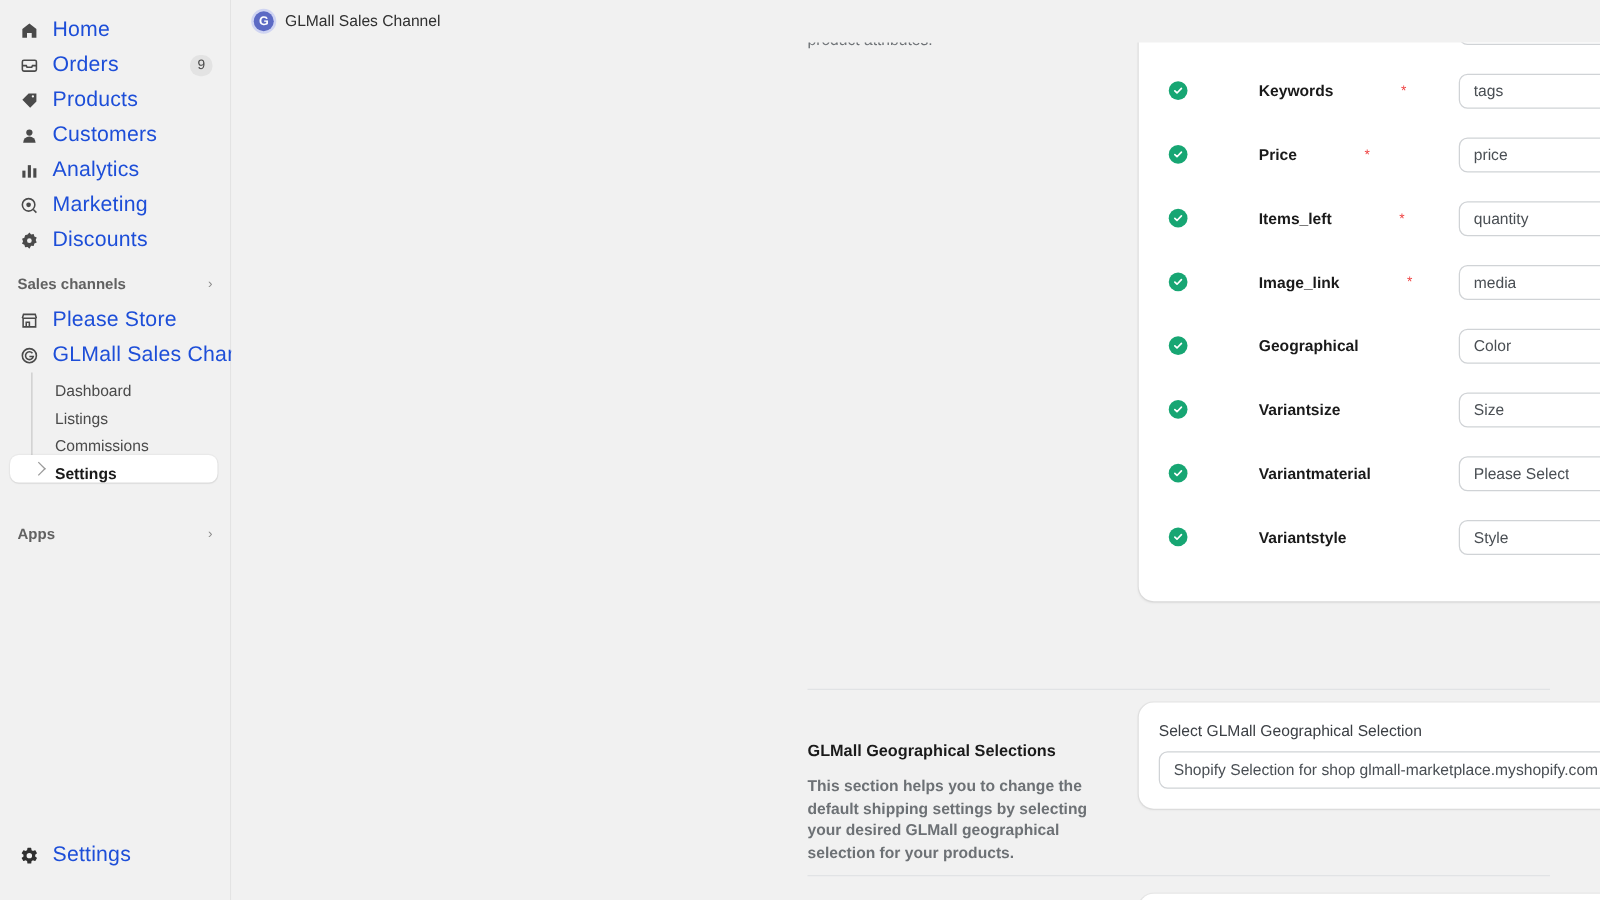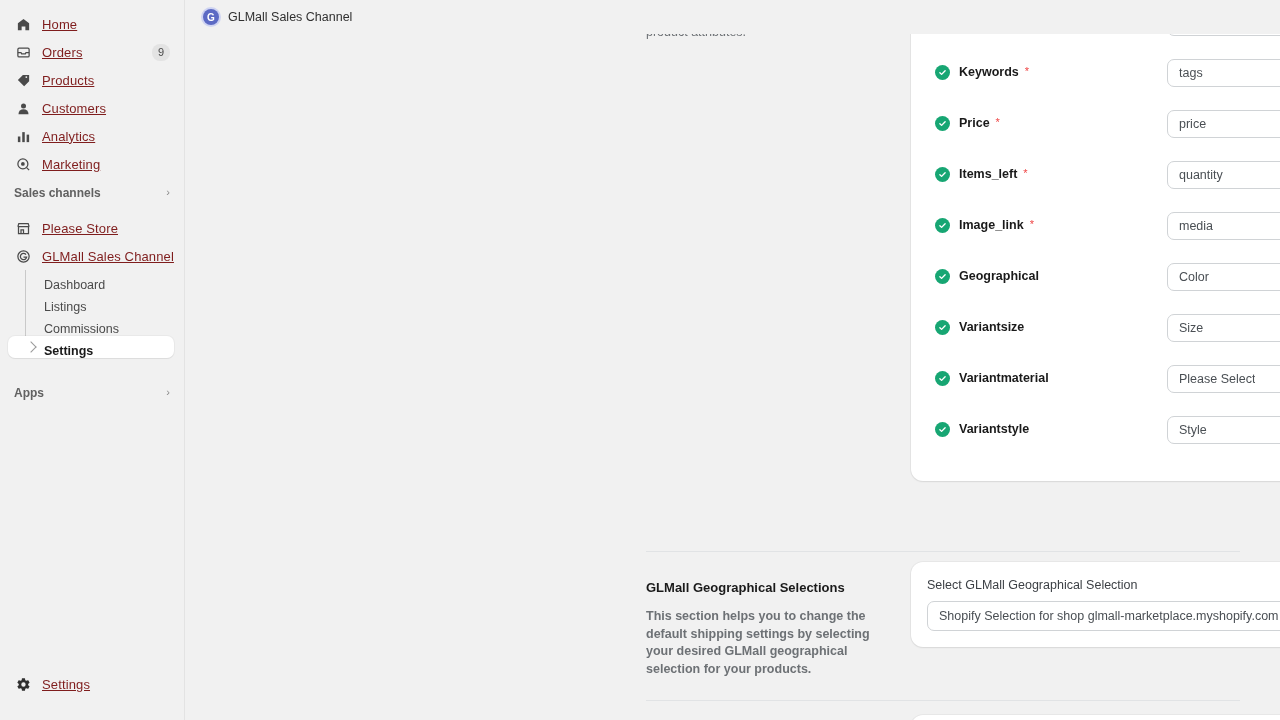--- a/index.html
+++ b/index.html
@@ -26,31 +26,31 @@
     height: 28px; margin: 0 8px; padding: 0 6px;
     border-radius: 7px; cursor: pointer; position: relative;
   }
   .nav-item .ico {
     width: 18px; height: 18px; flex: 0 0 18px;
     margin-right: 10px;
     display: flex; align-items: center; justify-content: center;
     color: #4a4a4a;
   }
   .nav-item .lbl {
-    font-size: 13px; color: #7f1d1d; letter-spacing: .01em; white-space: nowrap; text-decoration: underline;
+    font-size: 17px; color: #1d4ed8; letter-spacing: .01em; white-space: nowrap;
   }
   .badge {
     margin-left: auto; background: #e3e3e3; color: #4a4a4a;
     border-radius: 8px; min-width: 18px; height: 17px;
     font-size: 11px; display: flex; align-items: center; justify-content: center;
     padding: 0 5px;
   }
 
   .section-head {
-    display: flex; align-items: flex-start;
+    display: flex; align-items: center;
     height: 26px; margin: 8px 8px 2px; padding: 0 6px;
     cursor: pointer;
   }
   .section-head .lbl {
     font-size: 12px; font-weight: 700; color: #616161;
   }
   .section-head .chev { margin-left: auto; color: #8a8a8a; font-size: 11px; }
 
   .subnav { position: relative; margin-left: 0; }
   .subnav::before {
@@ -105,21 +105,21 @@
   
   .attr-card {
     position: absolute; left: 726px; top: -20px; width: 496px;
     background: #fff; border-radius: 12px;
     box-shadow: 0 1px 2px rgba(0,0,0,.07), 0 0 0 1px rgba(0,0,0,.04);
     padding: 16px 24px 26px 24px;
   }
   .attr-row {
     display: flex; align-items: center; height: 51px;
   }
-  .attr-label-wrap { display: flex; width: 232px; flex: 0 0 232px; }
+  .attr-label-wrap { display: flex; align-items: center; width: 232px; flex: 0 0 232px; gap: 48px; }
   .check {
     width: 15px; height: 15px; border-radius: 50%;
     background: #17a673; flex: 0 0 15px;
     display: flex; align-items: center; justify-content: center;
     margin-right: 9px;
   }
   .check svg { display: block; }
   .attr-label { font-size: 12.5px; font-weight: 700; color: #1a1a1a; }
   .req { color: #ef4444; font-size: 11px; margin-left: 6px; }
 
@@ -134,21 +134,21 @@
     position: absolute; left: 981px; top: -8px; width: 226px; height: 28px;
     border: 1px solid #d0d3d6; border-radius: 7px; background: #fff;
   }
 
   
   .divider {
     position: absolute; left: 461px; right: 40px; height: 1px; background: #e1e3e5;
   }
 
   
-  .geo-left { position: absolute; left: 461px; top: 580px; width: 240px; }
+  .geo-left { position: absolute; left: 461px; top: 593px; width: 240px; }
   .geo-title { font-size: 13px; font-weight: 700; color: #1a1a1a; margin-bottom: 13px; }
   .geo-desc { font-size: 12.5px; color: #6d7175; line-height: 17.5px; font-weight: bold; }
 
   .geo-card {
     position: absolute; left: 726px; top: 562px; width: 496px;
     background: #fff; border-radius: 12px;
     box-shadow: 0 1px 2px rgba(0,0,0,.07), 0 0 0 1px rgba(0,0,0,.04);
     padding: 16px;
   }
   .geo-card-label { font-size: 12.5px; color: #3b3f44; margin-bottom: 9px; }
@@ -214,20 +214,29 @@
         <div class="nav-item">
           <span class="ico">
             <svg width="15" height="15" viewBox="0 0 24 24" fill="none" stroke="currentColor" stroke-width="2">
               <circle cx="11" cy="11" r="8"></circle>
               <circle cx="11" cy="11" r="3" fill="currentColor" stroke="none"></circle>
               <path d="M17 17l4 4"></path>
             </svg>
           </span>
           <span class="lbl">Marketing</span>
         </div>
+        <div class="nav-item">
+          <span class="ico">
+            <svg width="15" height="15" viewBox="0 0 24 24" fill="currentColor">
+              <path d="M12 1.5 14.2 4l3.3-.5.9 3.2 3 1.4-1.3 3.1 1.3 3.1-3 1.4-.9 3.2-3.3-.5L12 22.5 9.8 20l-3.3.5-.9-3.2-3-1.4 1.3-3.1L2.6 9.7l3-1.4.9-3.2L9.8 4z"></path>
+              <circle cx="12" cy="12" r="3" fill="#f1f1f1"></circle>
+            </svg>
+          </span>
+          <span class="lbl">Discounts</span>
+        </div>
       </div>
 
     <div class="section-head">
       <span class="lbl">Sales channels</span>
       <span class="chev">›</span>
     </div>
 
     <div id="channel-list">
         <div class="nav-item">
           <span class="ico">

